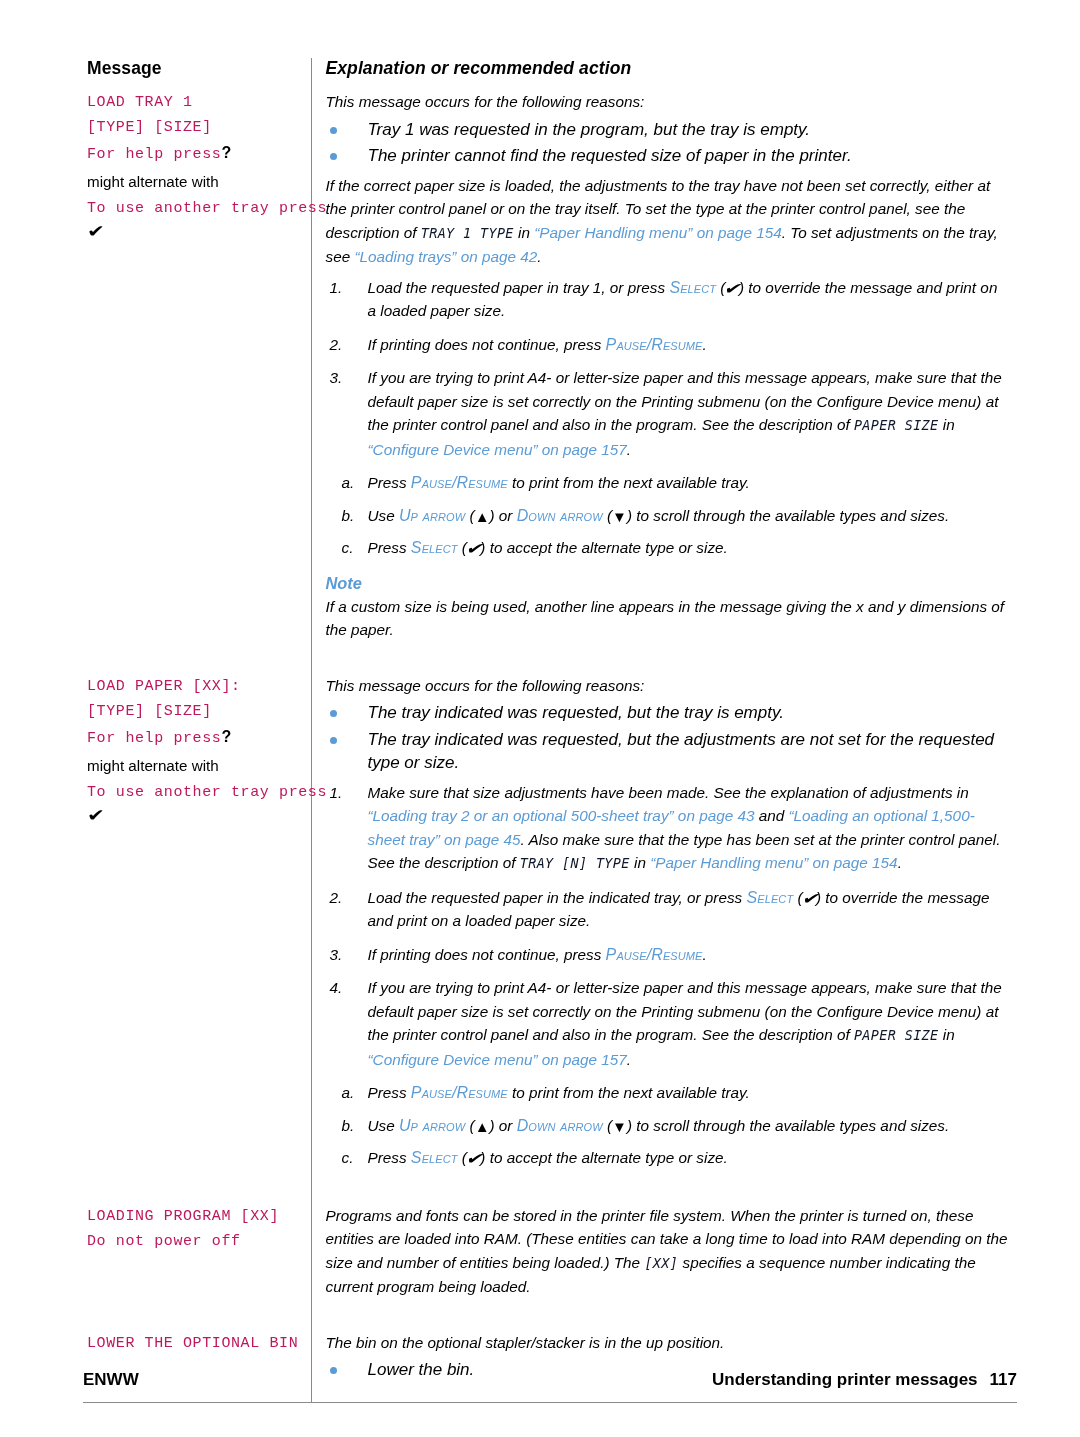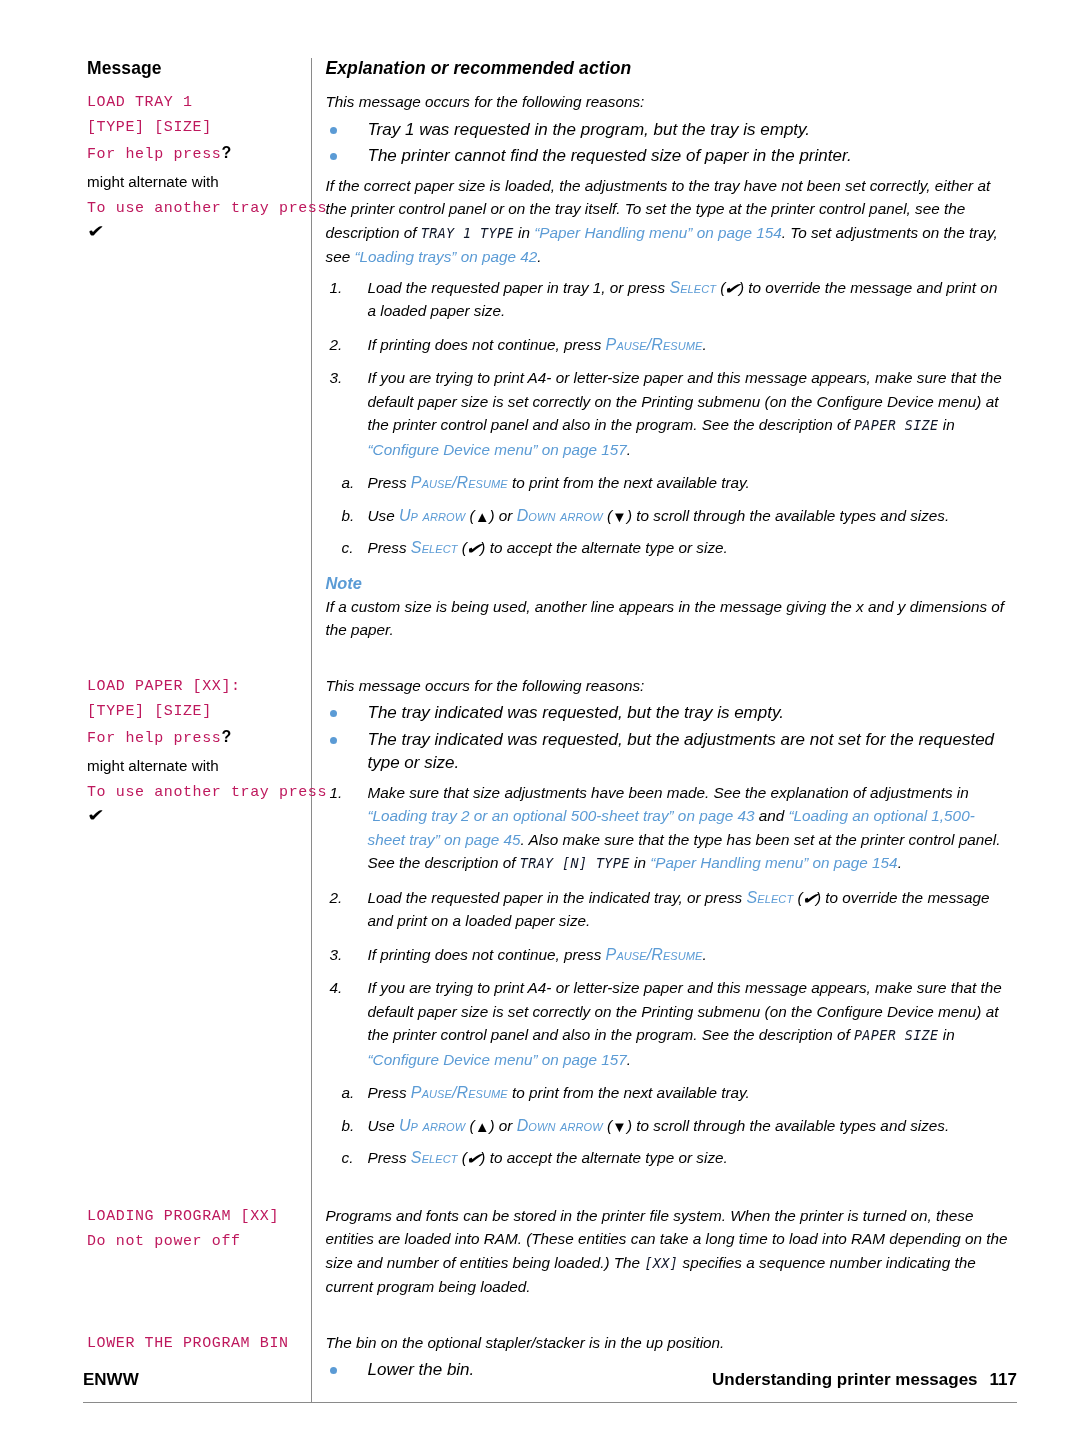--- a/index.html
+++ b/index.html
@@ -324,21 +324,21 @@
           <div class="lcd">LOADING PROGRAM [XX]</div>
           <div class="lcd">Do not power off</div>
         </td>
         <td class="right">
           <p class="para"><span>Programs and fonts can be stored in the printer file system. When the printer is turned on, these entities are loaded into RAM. (These entities can take a long time to load into RAM depending on the size and number of entities being loaded.) The </span><span class="mono inline">[XX]</span><span> specifies a sequence number indicating the current program being loaded.</span></p>
         </td>
       </tr>
 
       <tr>
         <td class="left">
-          <div class="lcd">LOWER THE PROGRAM BIN</div>
+          <div class="lcd">LOWER THE OPTIONAL BIN</div>
         </td>
         <td class="right">
           <p class="para tight">The bin on the optional stapler/stacker is in the up position.</p>
           <ul class="bullets">
             <li>Lower the bin.</li>
           </ul>
         </td>
       </tr>
 
     </tbody>

